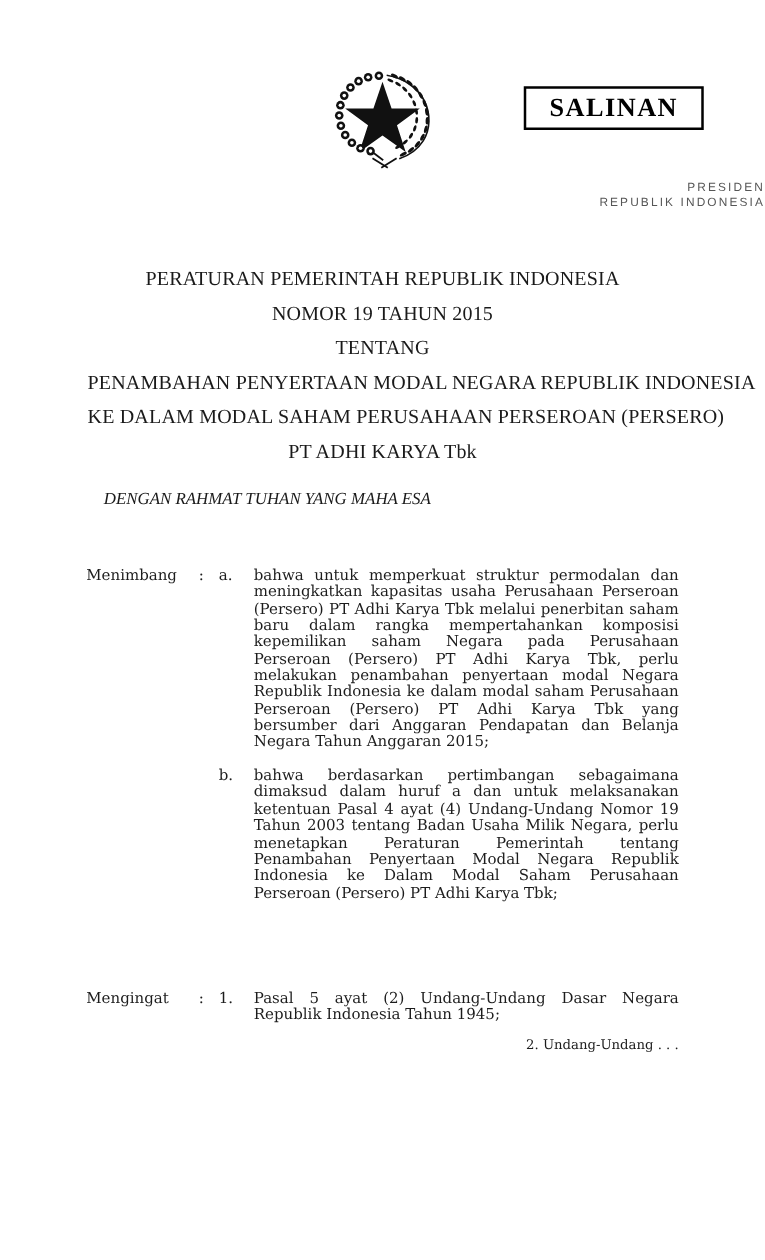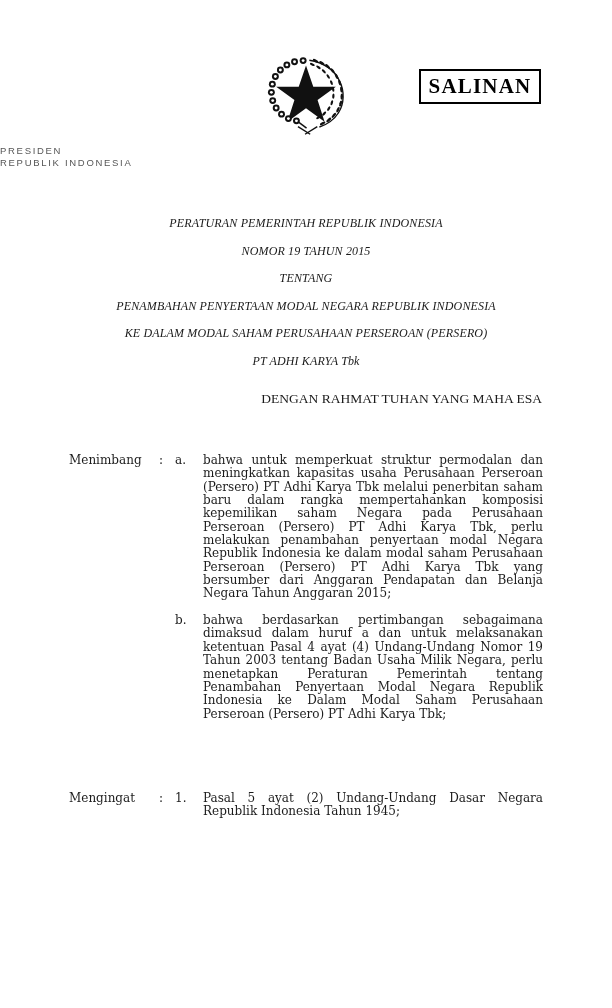--- a/index.html
+++ b/index.html
@@ -37,29 +37,29 @@
     height: 88px;
   }
   .emblem-caption {
     margin-top: 5px;
     font-family: "Liberation Sans", sans-serif;
     font-size: 9.5px;
     letter-spacing: 1.7px;
     line-height: 11.5px;
     color: #565656;
     white-space: pre-line;
-    text-align: left;
+    text-align: right;
   }
 
   
   .salinan-box {
     position: absolute;
     left: 419px;
     top: 69px;
-    width: 122px;
+    width: 144px;
     height: 35px;
     border: 2px solid #000000;
     background: #ffffff;
     box-sizing: border-box;
     display: flex;
     align-items: center;
     justify-content: center;
   }
   .salinan-text {
     font-family: "Liberation Serif", serif;
@@ -73,35 +73,35 @@
   
   .titles {
     position: absolute;
     left: 70px;
     top: 210px;
     width: 472px;
     text-align: center;
   }
   .title-line {
     font-family: "Liberation Serif", serif;
-    font-size: 12px;
+    font-size: 16px;
     line-height: 27.5px;
     letter-spacing: 0.15px;
     color: #1a1a1a;
     white-space: nowrap;
-    font-style: italic;
   }
 
   
   .preamble {
     position: absolute;
-    left: 70px;
+    left: 83px;
     top: 385px;
     width: 472px;
-    text-align: right;
+    text-align: left;
+    font-style: italic;
   }
   .preamble-line {
     font-family: "Liberation Serif", serif;
     font-size: 13.5px;
     line-height: 28px;
     color: #1a1a1a;
     white-space: nowrap;
   }
 
   
@@ -272,14 +272,15 @@
 
   <div class="clause clause-mengingat">
     <div class="clause-row">
       <span class="clause-label">Mengingat</span>
       <span class="clause-colon">:</span>
       <span class="clause-marker">1.</span>
       <span class="clause-body">Pasal 5 ayat (2) Undang-Undang Dasar Negara Republik Indonesia Tahun 1945;</span>
     </div>
   </div>
 
+  <div class="continuation">2. Undang-Undang . . .</div>
 
 </div>
 
 </body></html>

